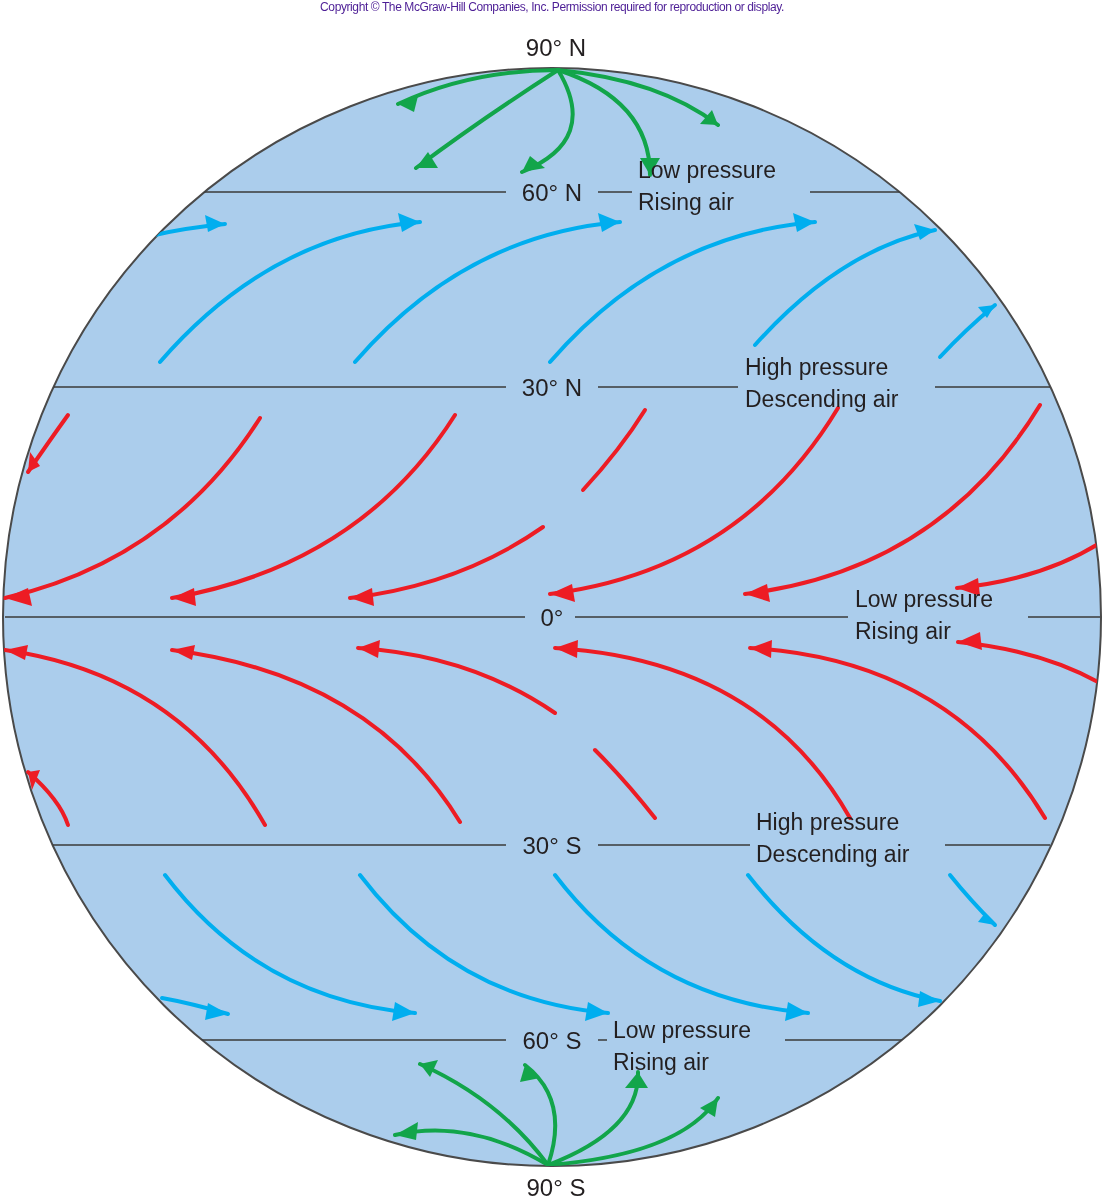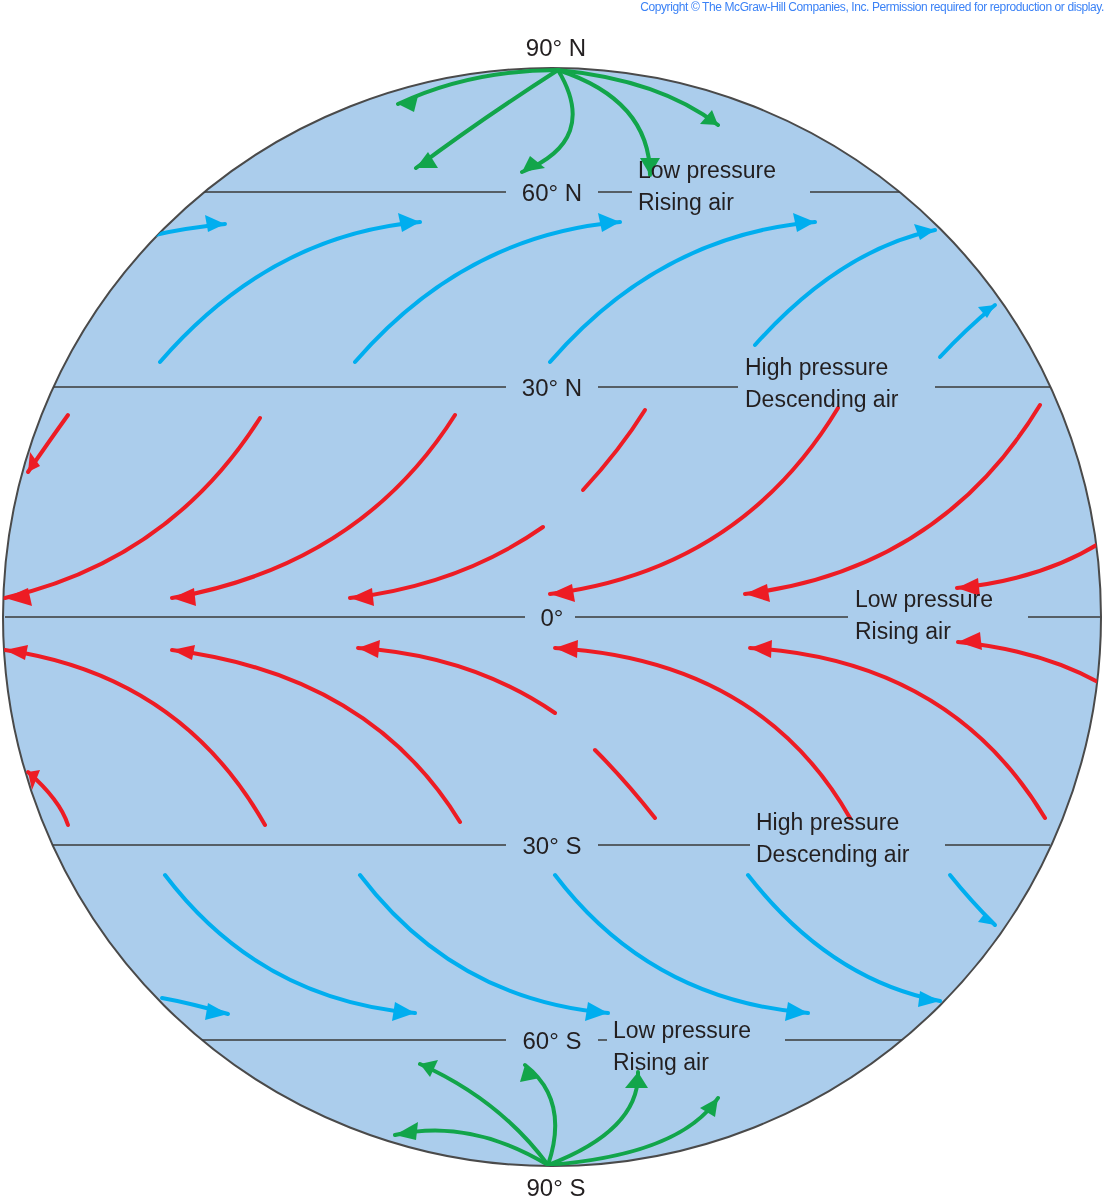--- a/index.html
+++ b/index.html
@@ -1,19 +1,19 @@
 <!DOCTYPE html>
 <html><head>
   <meta charset="utf-8">
   <style>
     html, body { margin: 0; padding: 0; background: #ffffff; }
     body { width: 1104px; height: 1200px; position: relative; overflow: hidden;
            font-family: "Liberation Sans", sans-serif; }
-    #copyright { position: absolute; top: 0; left: 0; width: 1104px; text-align: right;
-                 font-size: 12px; color: #3b82f6; letter-spacing: -0.4px; line-height: 14px; }
+    #copyright { position: absolute; top: 0; left: 0; width: 1104px; text-align: center;
+                 font-size: 12px; color: #4c1d95; letter-spacing: -0.4px; line-height: 14px; }
     #diagram { position: absolute; left: 0; top: 0; }
     .lat-label { font-family: "Liberation Sans", sans-serif; font-size: 24px; fill: #231f20; }
     .note { font-family: "Liberation Sans", sans-serif; font-size: 23px; fill: #231f20; }
     .pole-label { font-family: "Liberation Sans", sans-serif; font-size: 24px; fill: #231f20; }
   </style>
 </head>
 <body>
 
 <div id="copyright">Copyright © The McGraw-Hill Companies, Inc. Permission required for reproduction or display.</div>
 

